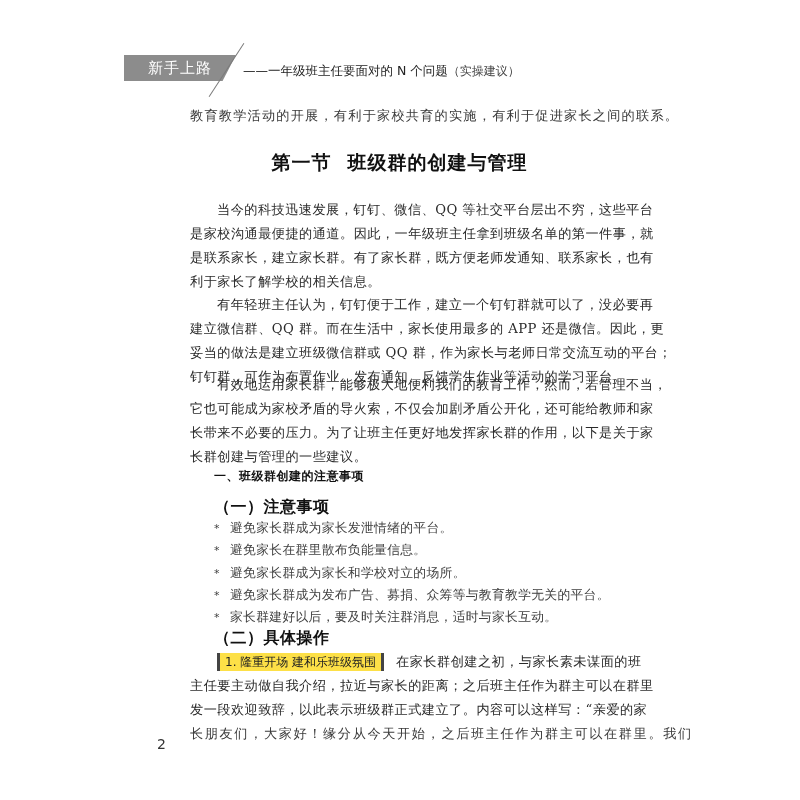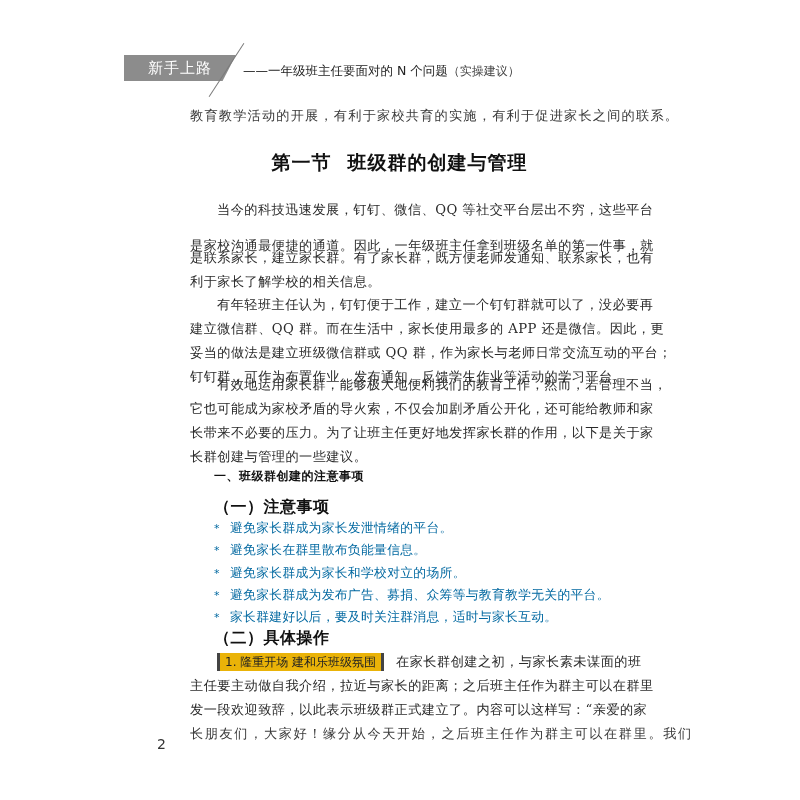--- a/index.html
+++ b/index.html
@@ -55,26 +55,26 @@
       position: absolute; left: 214px; top: 466px;
       font-family: "DejaVu Sans", "Liberation Sans", sans-serif;
       font-weight: bold; font-size: 12px; color: #111; letter-spacing: 0.5px;
     }
     .h3 {
       position: absolute; left: 214px; font-weight: bold;
       font-size: 16px; color: #111; letter-spacing: 0.5px; line-height: 20px;
     }
     .bullet {
       position: absolute; left: 214px; font-size: 12.8px; line-height: 20px;
-      color: #0369a1; white-space: nowrap; letter-spacing: 0.3px;
+      color: #404040; white-space: nowrap; letter-spacing: 0.3px;
     }
     .bullet .star { display: inline-block; width: 16px; font-family: "DejaVu Sans", sans-serif; font-size: 11px; }
 
     .tag-box {
-      display: inline-block; background: #eab308;
+      display: inline-block; background: #fde047;
       border-left: 3px solid #444; border-right: 3px solid #444;
       font-family: "DejaVu Sans", "Liberation Sans", sans-serif;
       font-size: 12px; padding: 0 5px; line-height: 18px; color: #222;
       margin-right: 12px; letter-spacing: 0;
     }
     .page-number {
       position: absolute; left: 157px; top: 736px;
       font-family: "DejaVu Sans", "Liberation Sans", sans-serif;
       font-size: 14px; color: #333;
     }
@@ -92,21 +92,21 @@
   </div>
 
   <div class="line light" style="top:104px;">教育教学活动的开展，有利于家校共育的实施，有利于促进家长之间的联系。</div>
 
   <div class="section-title">
     <span>第一节</span><span class="gap"></span><span>班级群的创建与管理</span>
   </div>
 
   <div>
     <div class="line indent" style="top:198px;">当今的科技迅速发展，钉钉、微信、QQ 等社交平台层出不穷，这些平台</div>
-    <div class="line" style="top:222px;margin-top:12px;">是家校沟通最便捷的通道。因此，一年级班主任拿到班级名单的第一件事，就</div>
+    <div class="line" style="top:222px;">是家校沟通最便捷的通道。因此，一年级班主任拿到班级名单的第一件事，就</div>
     <div class="line" style="top:246px;">是联系家长，建立家长群。有了家长群，既方便老师发通知、联系家长，也有</div>
     <div class="line" style="top:270px;">利于家长了解学校的相关信息。</div>
   </div>
 
   <div>
     <div class="line indent" style="top:283px; margin-top:10px;">有年轻班主任认为，钉钉便于工作，建立一个钉钉群就可以了，没必要再</div>
     <div class="line" style="top:317px;">建立微信群、QQ 群。而在生活中，家长使用最多的 APP 还是微信。因此，更</div>
     <div class="line" style="top:341px;">妥当的做法是建立班级微信群或 QQ 群，作为家长与老师日常交流互动的平台；</div>
     <div class="line" style="top:365px;">钉钉群，可作为布置作业、发布通知、反馈学生作业等活动的学习平台。</div>
   </div>

